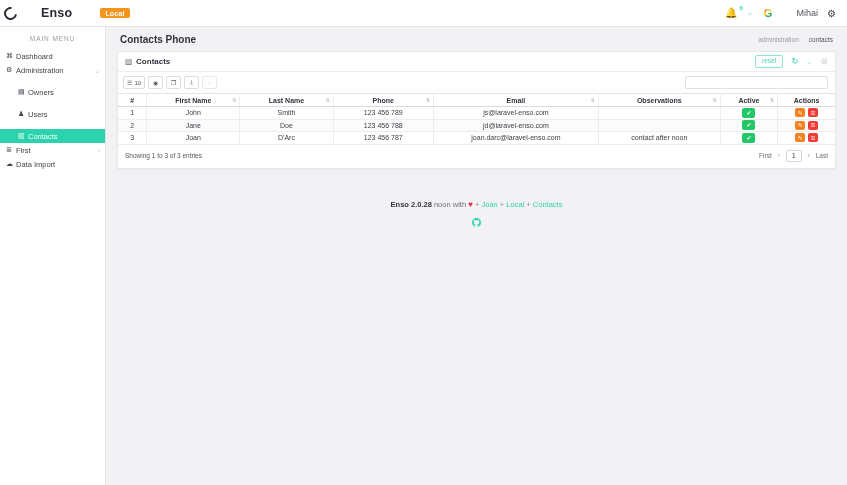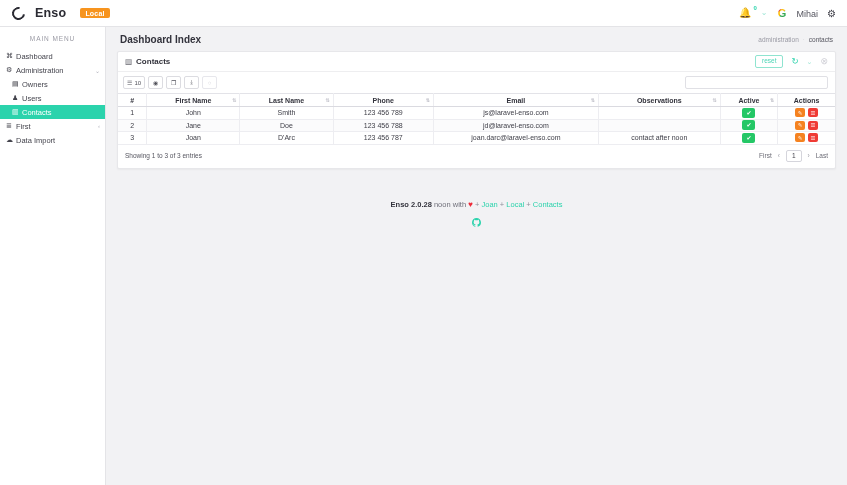--- a/index.html
+++ b/index.html
@@ -25,22 +25,23 @@
     display: flex;
     align-items: center;
     flex: 0 0 auto;
     position: relative;
     z-index: 5;
   }
   .brand-zone {
     width: 84px;
     display: flex;
     align-items: center;
-    padding-left: 12px;
+    padding-left: 4px;
     height: 100%;
+    gap: 14px;
   }
   .logo-mark {
     width: 13px; height: 13px;
     border: 2px solid #2b2b33;
     border-radius: 50%;
     border-right-color: transparent;
     transform: rotate(-35deg);
     flex: 0 0 auto;
   }
   .brand-name {
@@ -71,21 +72,21 @@
   .bell-wrap { position: relative; display: flex; align-items: center; }
   .bell-icon { color: #3b3b45; font-size: 10px; line-height: 1; }
   .bell-count {
     position: absolute;
     top: -3px; right: -5px;
     font-size: 6px;
     color: #2bd3ac;
     font-weight: bold;
   }
   .chev-sm { color: #9fe6d6; font-size: 8px; line-height: 1; }
-  .user-zone { display: flex; align-items: flex-end; gap: 9px; }
+  .user-zone { display: flex; align-items: center; gap: 23px; }
   .gicon {
     width: 11px; height: 11px;
     border-radius: 50%;
     background: #fff;
     position: relative;
     display: inline-block;
     font-size: 10px;
     font-weight: bold;
     line-height: 11px;
     text-align: center;
@@ -125,21 +126,21 @@
   .menu-item {
     display: flex;
     align-items: center;
     height: 14px;
     padding: 0 5px 0 6px;
     font-size: 7.5px;
     color: #44444d;
     cursor: pointer;
     position: relative;
   }
-  .menu-item.sub { padding-left: 12px; }
+  .menu-item.sub { padding-left: 18px; margin-top: 8px; }
   .menu-item.active {
     background: #2bd3ac;
     color: #ffffff;
   }
   .menu-item .mi {
     width: 9px;
     font-size: 7px;
     flex: 0 0 auto;
     text-align: left;
     display: inline-block;
@@ -423,21 +424,21 @@
           <div class="menu-item">
             <span class="mi">☁</span>
             <span class="ml">Data Import</span>
           </div>
         </div>
     </div>
 
     <div class="main">
 
       <div class="page-head">
-        <div class="page-title">Dashboard Index</div>
+        <div class="page-title">Contacts Phone</div>
         <div class="page-head-spacer"></div>
         <div class="breadcrumb" id="breadcrumb">
             <span class="crumb">administration</span>
             <span class="crumb-sep">·</span>
             <span class="crumb current">contacts</span>
           </div>
       </div>
 
       <div class="card">
 

